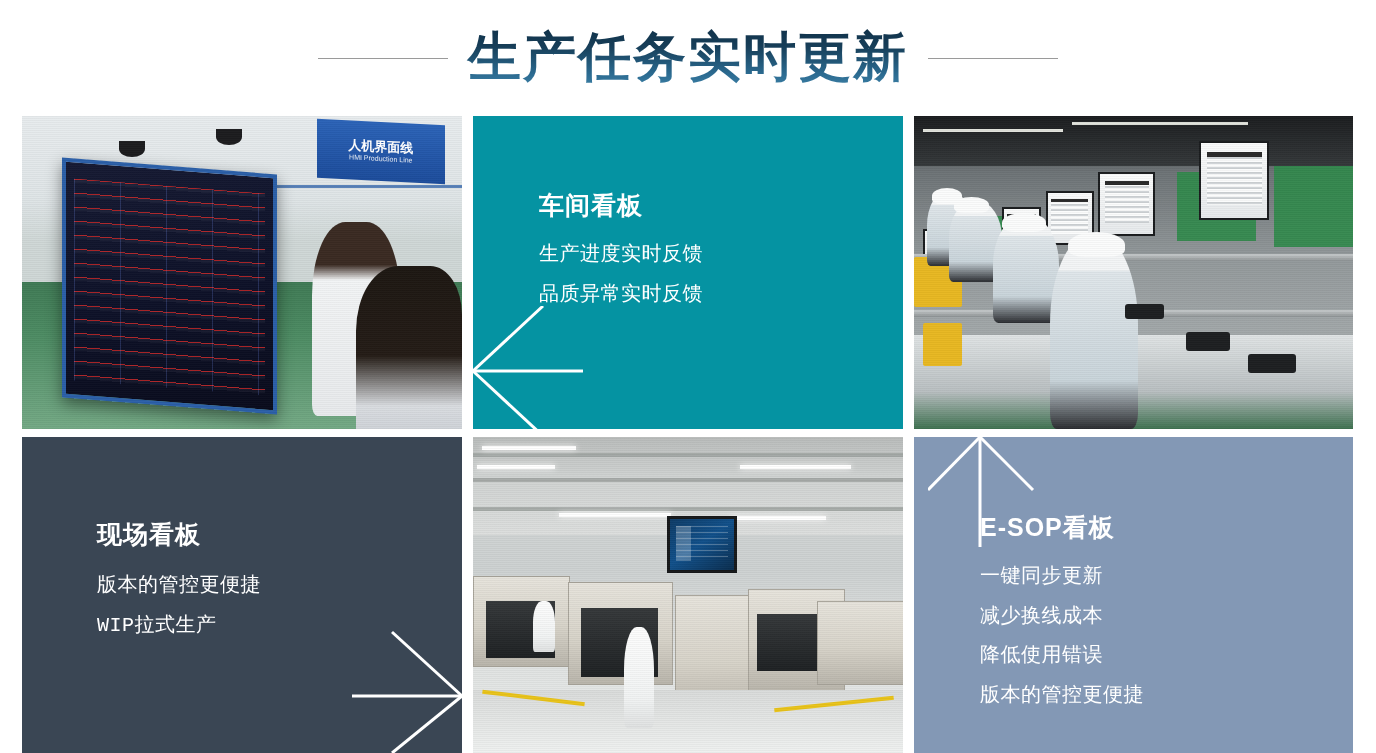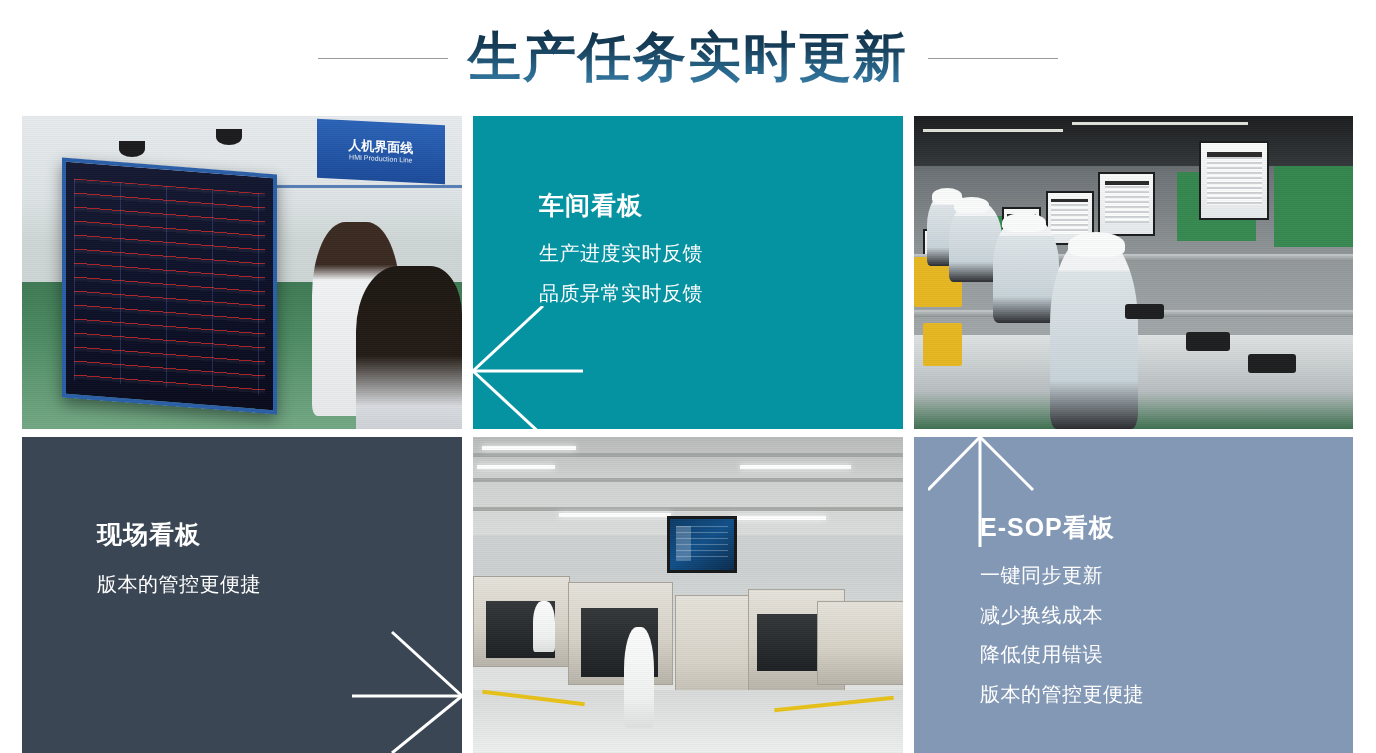--- a/index.html
+++ b/index.html
@@ -353,20 +353,21 @@
       <div class="p2-tray" style="left:62%;top:69%;width:10%;height:6%;"></div>
       <div class="p2-tray" style="left:76%;top:76%;width:11%;height:6%;"></div>
       <div class="photo-grain"></div>
     </div>
   </div>
 
   <div class="cell panel-slate">
     <div class="panel-body slate-body">
       <div class="panel-heading">现场看板</div>
       <div class="panel-line">版本的管控更便捷</div>
+      <div class="panel-line">WIP拉式生产</div>
     </div>
     <svg class="arrow-svg" style="left:320px;top:185px;width:120px;height:131px;" viewBox="0 0 120 131">
       <g stroke="#ffffff" stroke-width="3" fill="none">
         <line x1="10" y1="74" x2="120" y2="74"></line>
         <line x1="120" y1="74" x2="50" y2="10"></line>
         <line x1="120" y1="74" x2="50" y2="131"></line>
       </g>
     </svg>
   </div>
 

